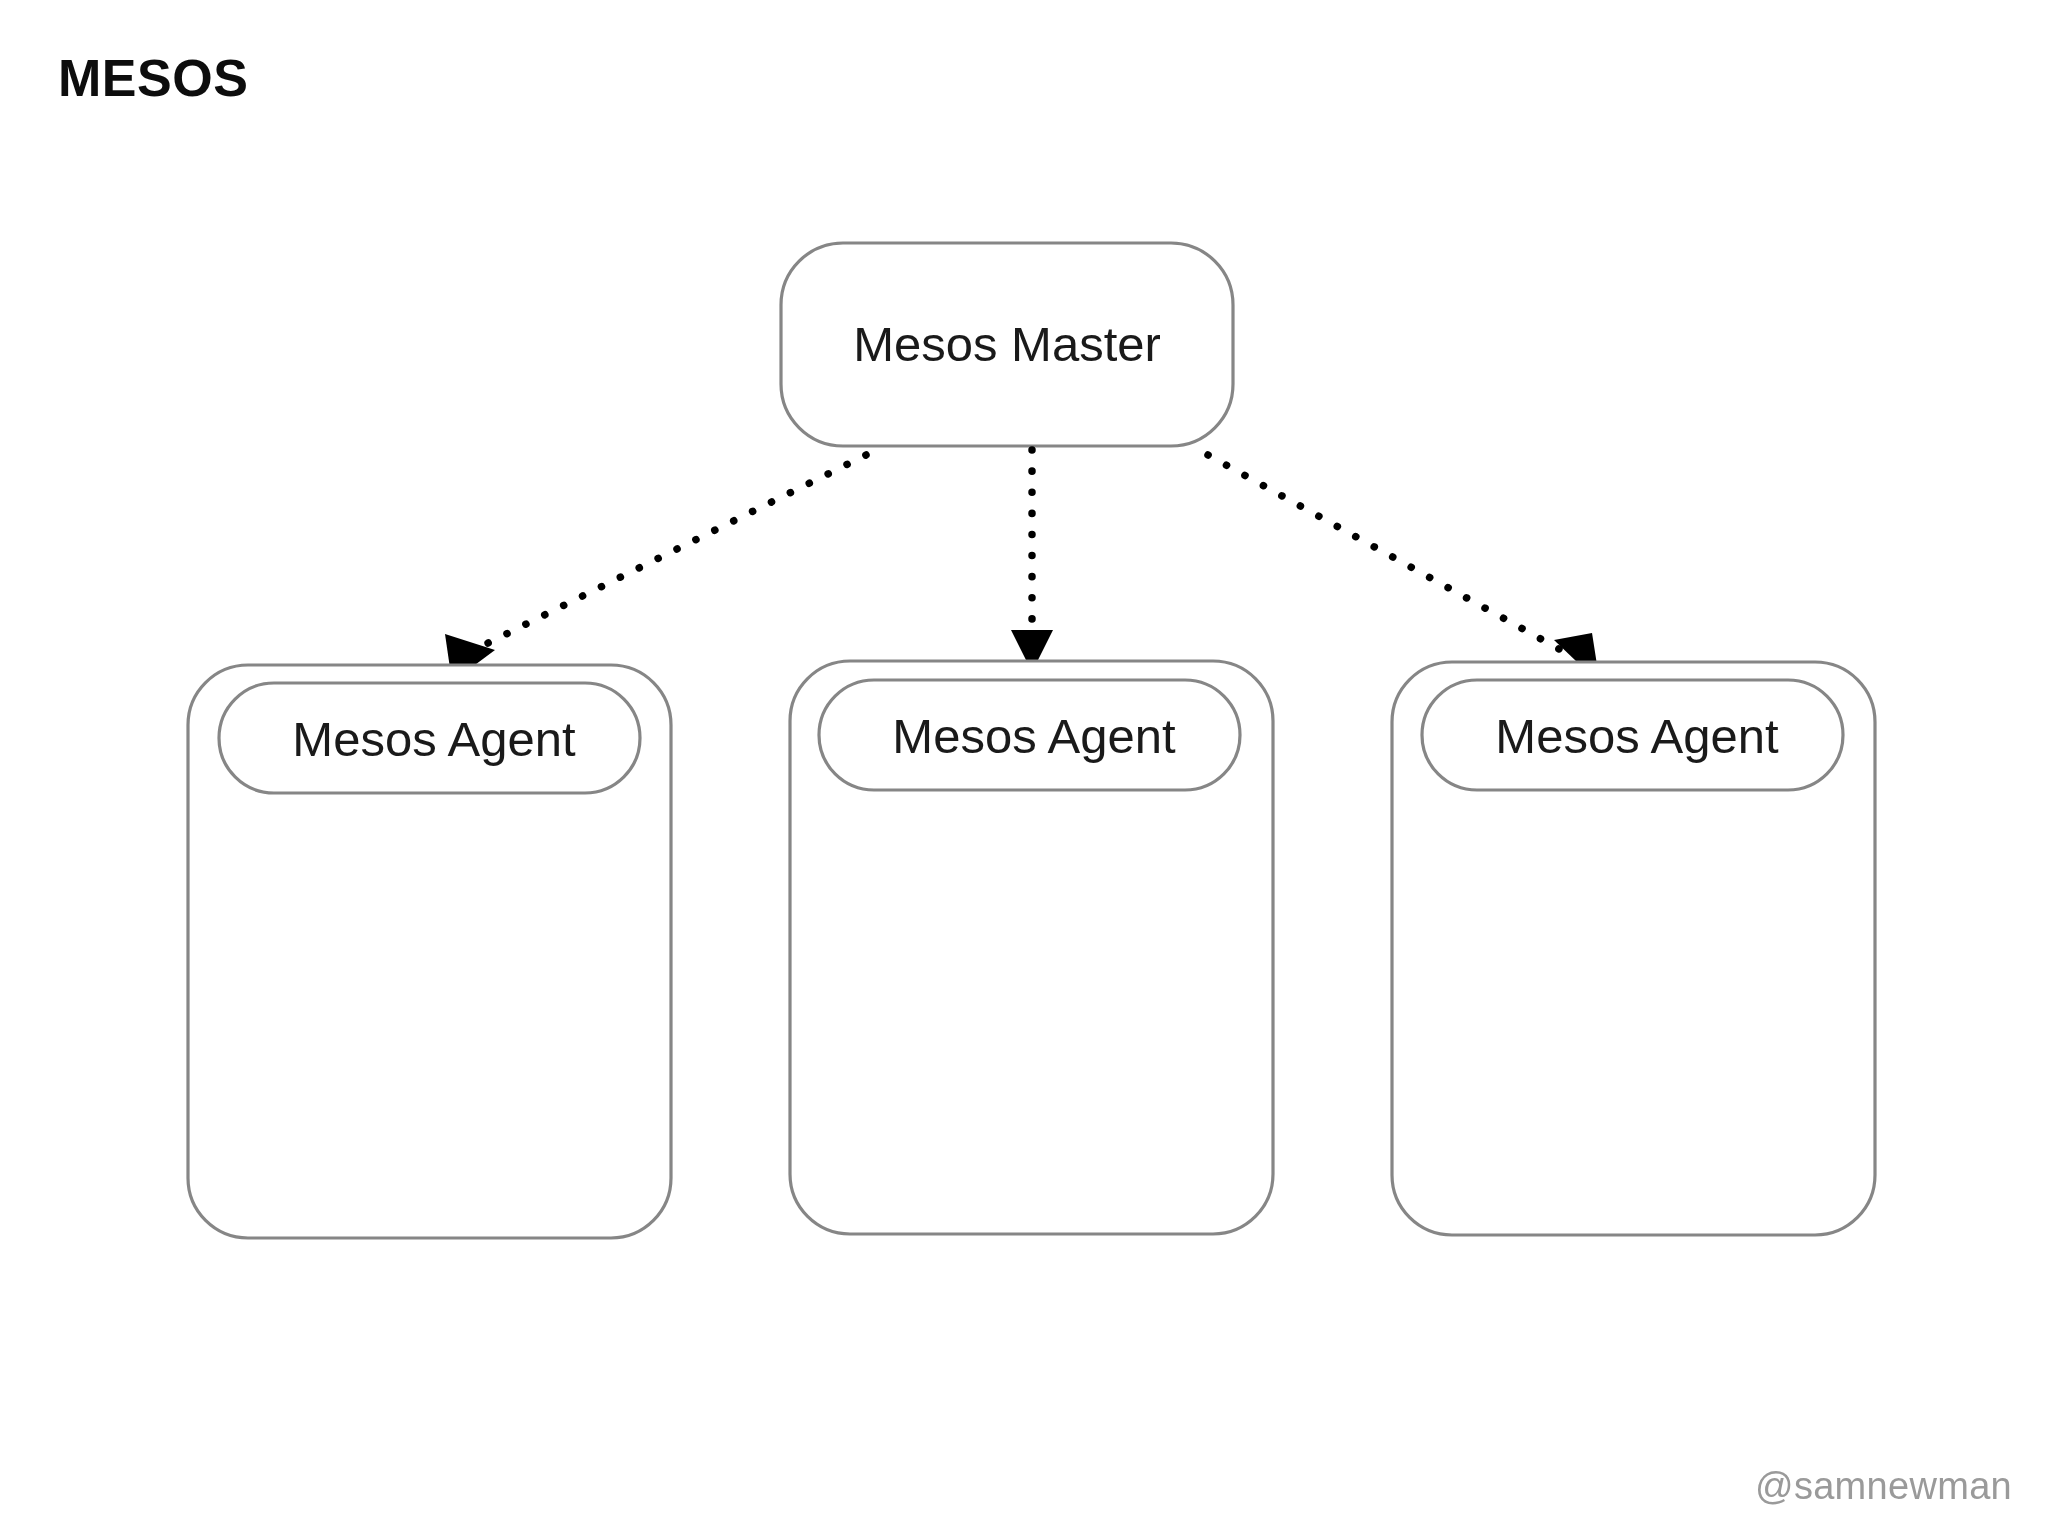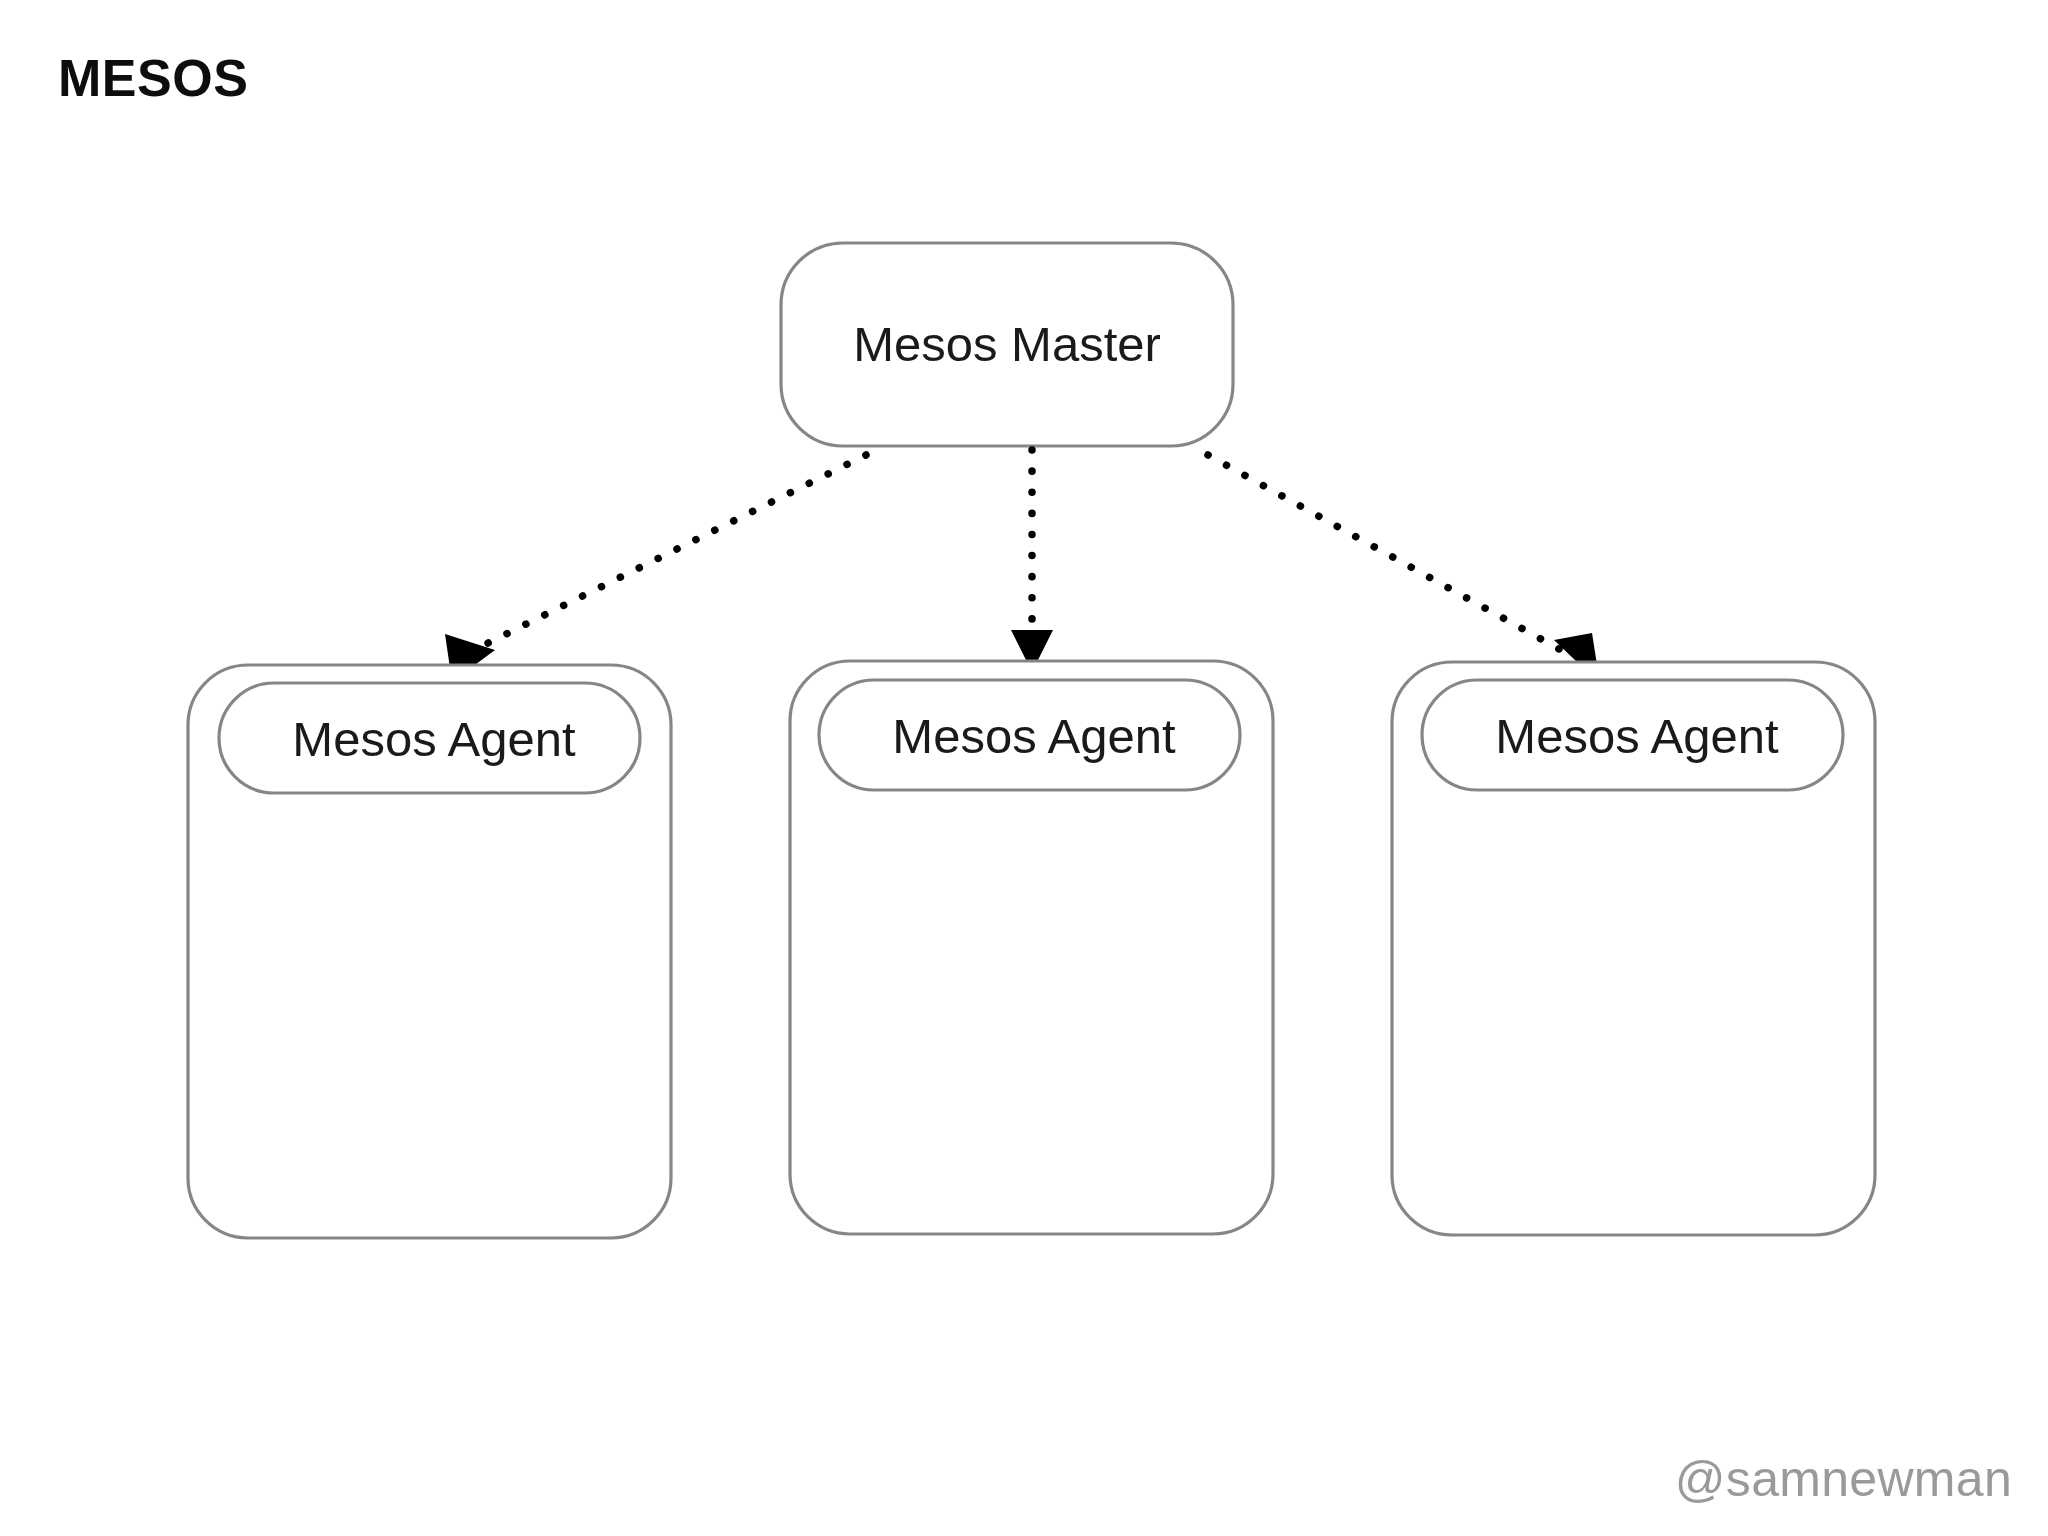--- a/index.html
+++ b/index.html
@@ -63,21 +63,21 @@
   .edge-arrow {
     fill: #000000;
     stroke: none;
   }
   #watermark {
     position: absolute;
     right: 36px;
     bottom: 28px;
     font-family: "Liberation Sans", sans-serif;
     font-weight: 400;
-    font-size: 50px;
+    font-size: 38px;
     color: #9a9a9a;
     letter-spacing: 0.3px;
     white-space: nowrap;
   }
 </style>
 </head>
 <body>
 
 <div id="slide">
 

